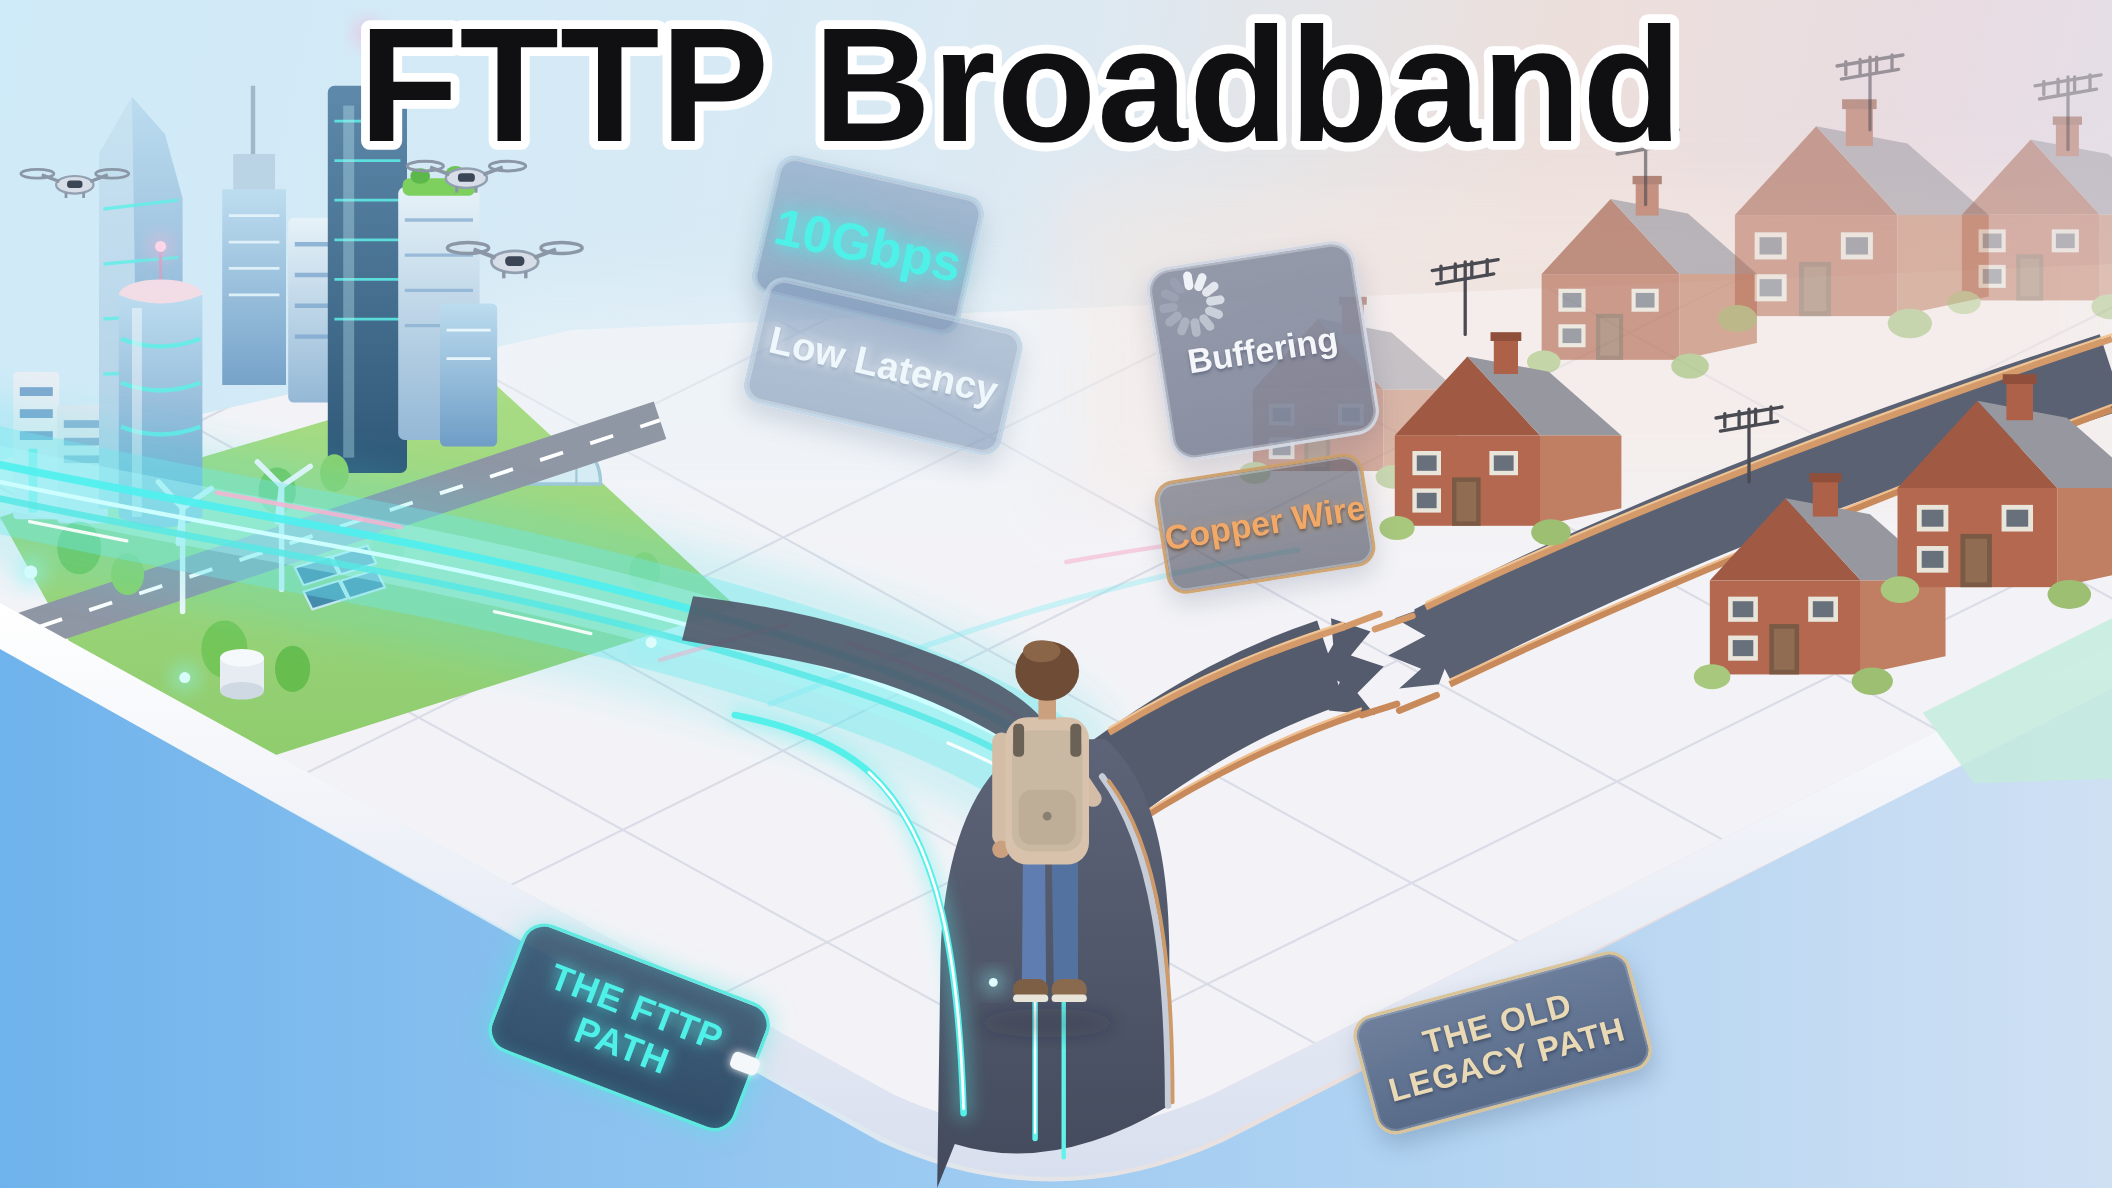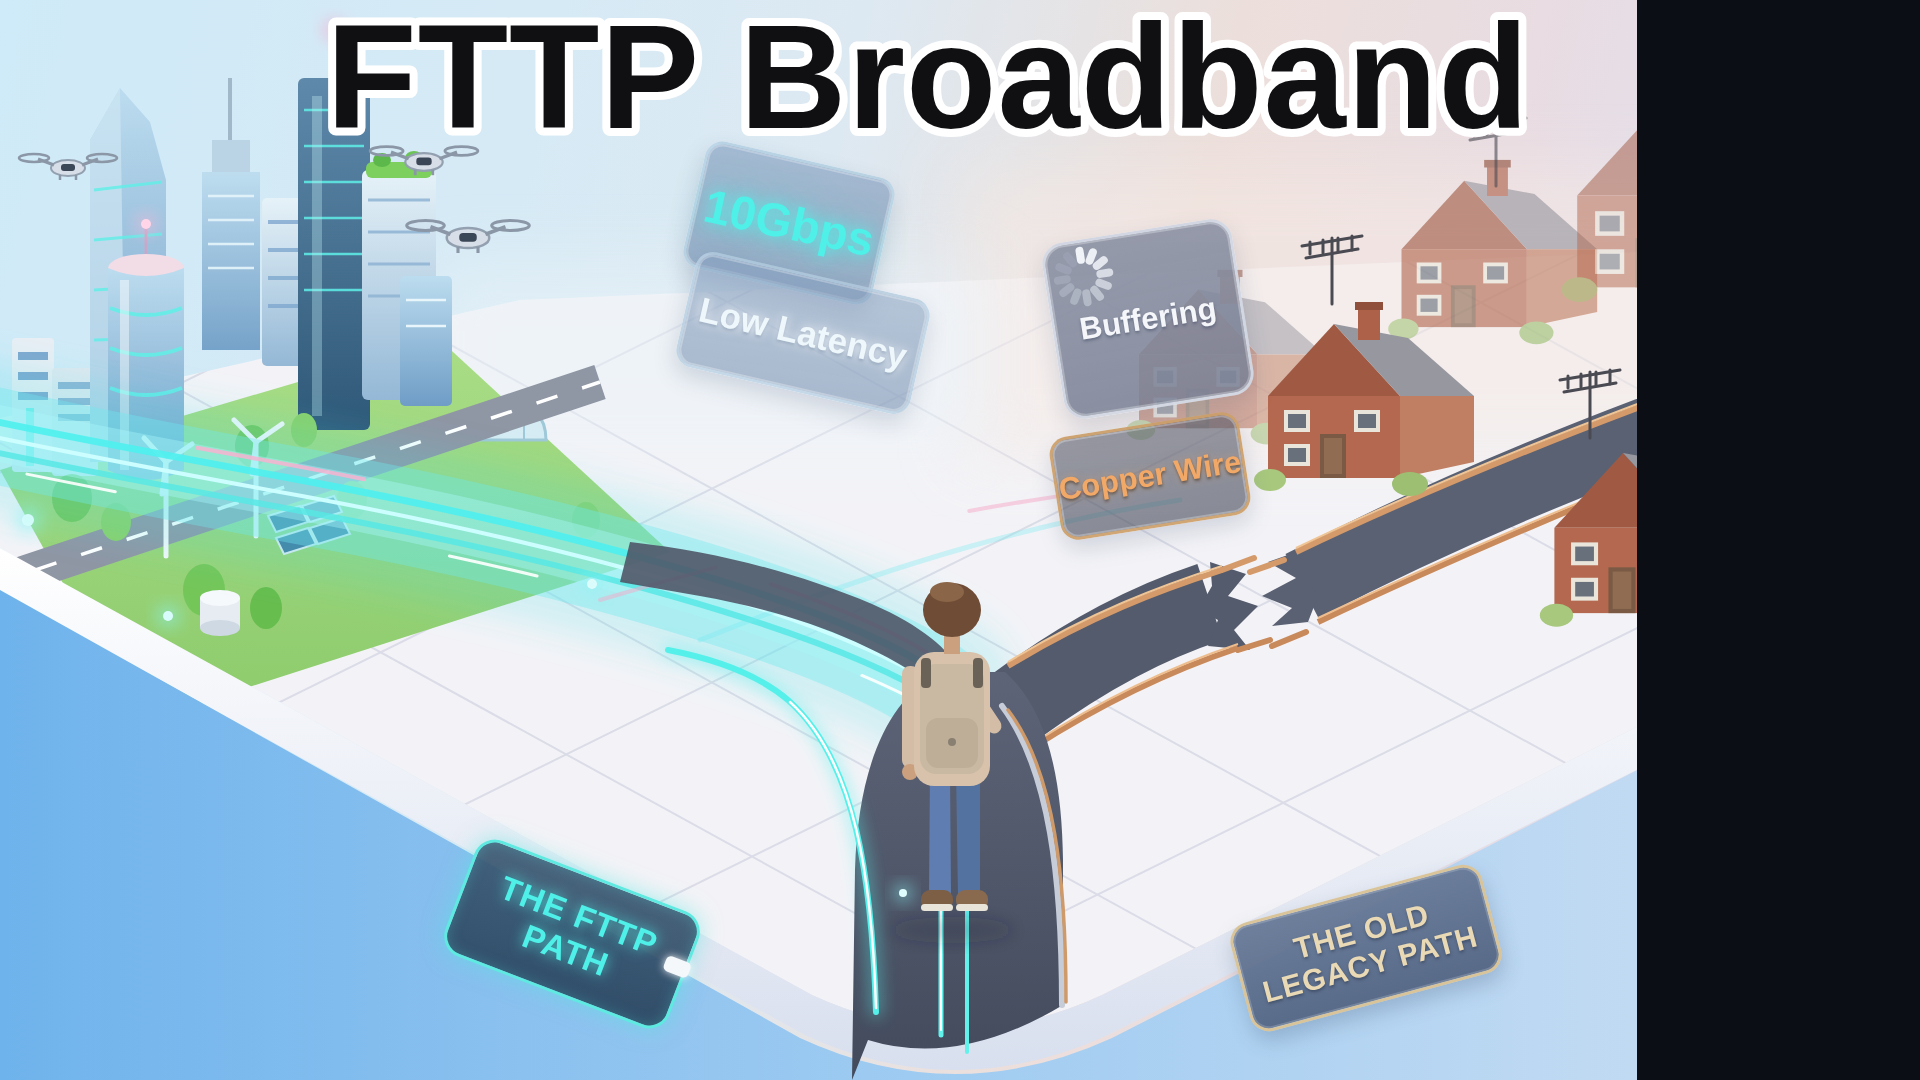--- a/index.html
+++ b/index.html
@@ -1,17 +1,17 @@
 <!DOCTYPE html>
 <html style="--title-ink: #101013; --title-outline: #ffffff; --fiber-glow: #4ef0e8; --fiber-deep: #19b8c4; --copper: #cf9468; --copper-text: #f2a968; --asphalt: #535a6b; --brick: #b4684f; --legacy-sign-text: #ead9b5; --water: #79b9ee;"><head>
 <meta charset="utf-8">
 <style>
   html,body{margin:0;padding:0;background:#0b0e14;}
   .scene{
-    position:relative;width:1637px;height:1080px;overflow:hidden;
+    position:relative;width:1920px;height:1080px;overflow:hidden;
     font-family:"Liberation Sans",sans-serif;
     background:linear-gradient(103deg,#cfeaf8 0%,#d6eaf5 30%,#dde9f2 46%,#ecdfdb 66%,#e9dce2 82%,#dfe0ee 100%);
     text-decoration:underline;
   }
   .scene svg{position:absolute;left:0;top:0;}
   
   #title-svg{z-index:40;pointer-events:none;}
   #title-text{
     font-family:"Liberation Sans",sans-serif;font-weight:bold;font-size:148px;letter-spacing:1px;
     paint-order:stroke;stroke:var(--title-outline,#ffffff);stroke-width:16px;stroke-linejoin:round;

